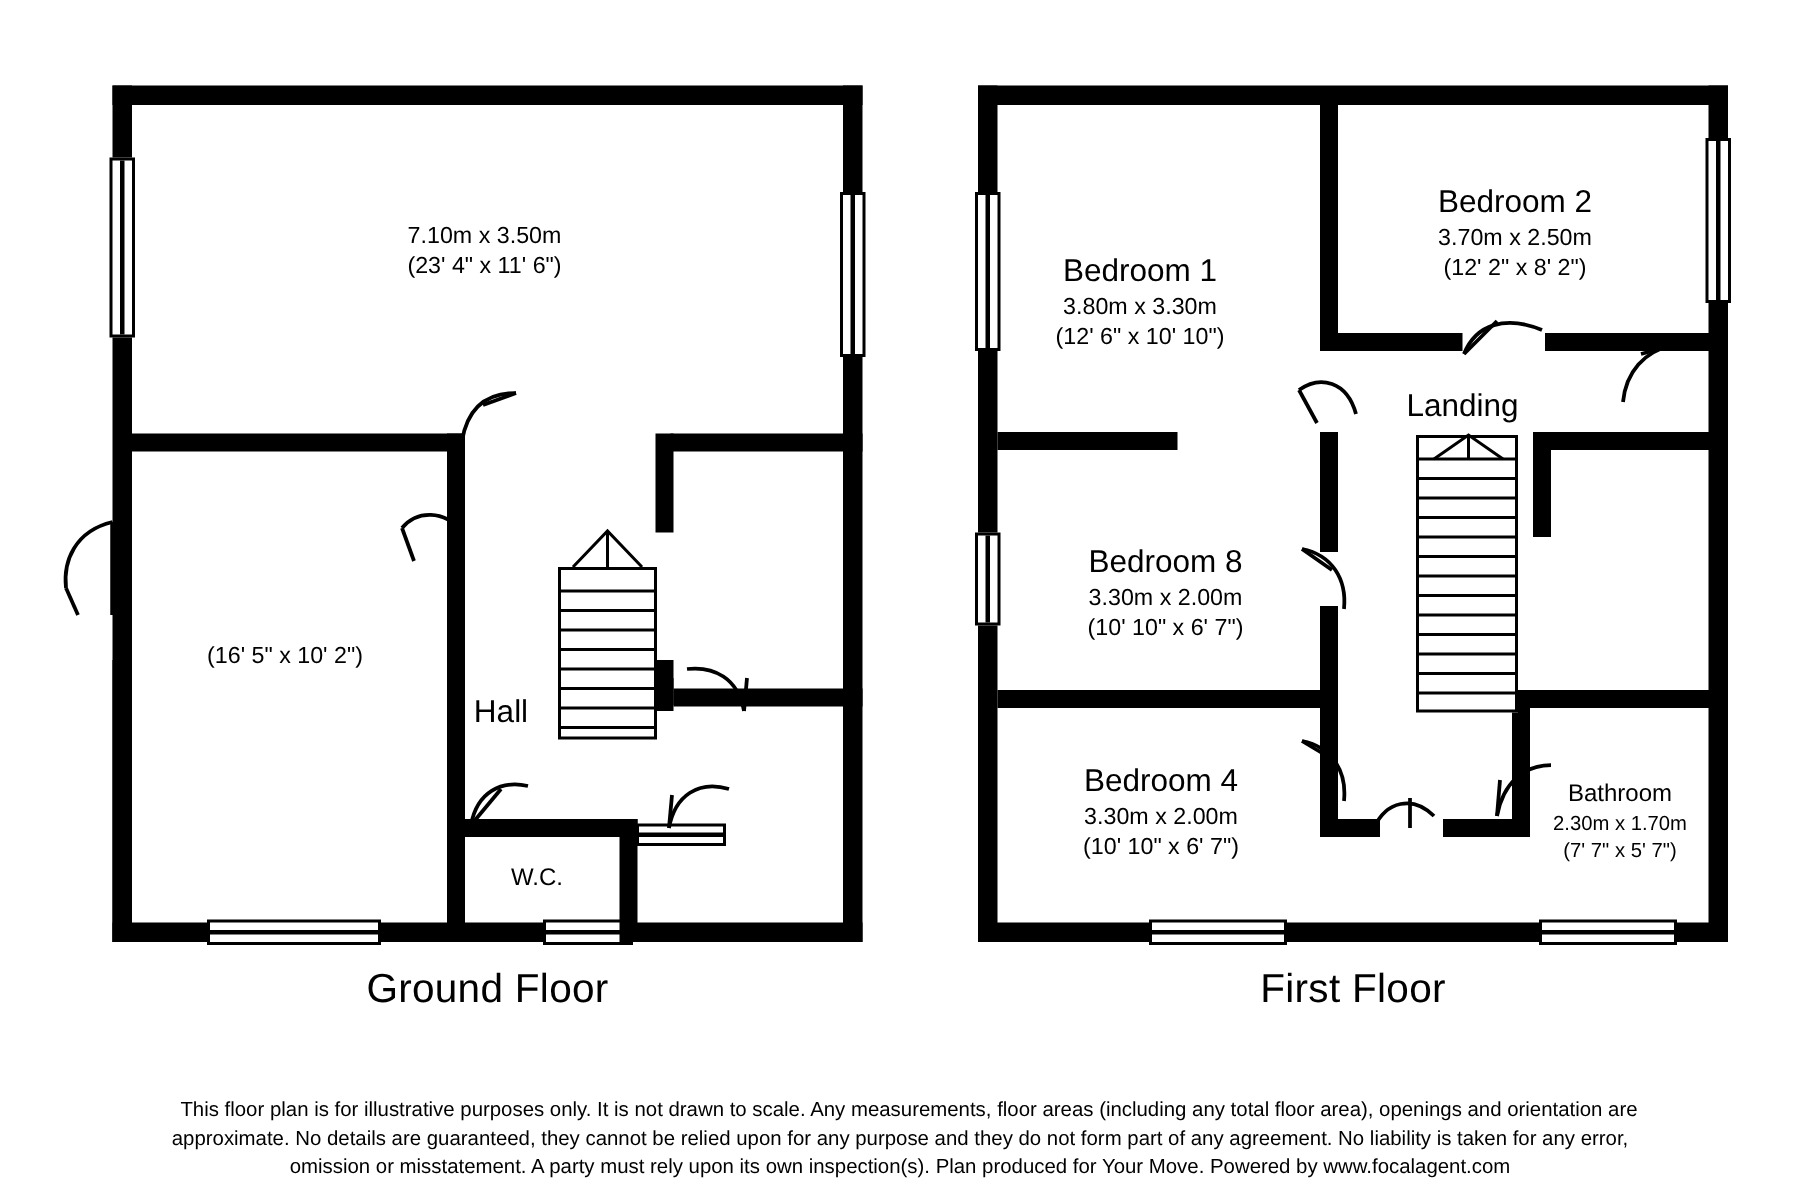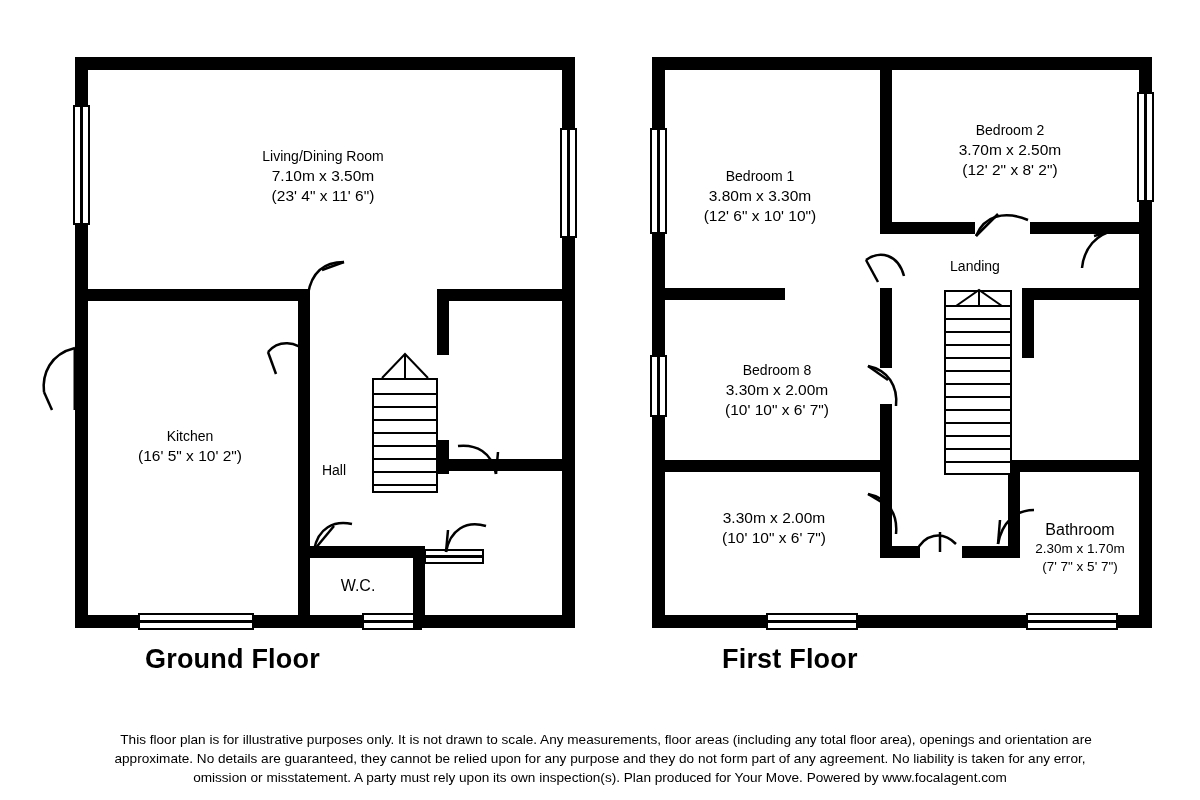--- a/index.html
+++ b/index.html
@@ -8,33 +8,33 @@
     width: 1200px; height: 800px;
     background: #ffffff;
     font-family: "Liberation Sans", sans-serif;
     color: #000000;
     overflow: hidden;
   }
   #stage { position: relative; width: 1200px; height: 800px; }
 
   .floor-title {
     position: absolute;
-    text-align: left;
+    text-align: center;
     font-size: 27px;
-    font-weight: bold;
+    font-weight: normal;
     letter-spacing: 0.2px;
   }
 
   .room-label {
     position: absolute;
     text-align: center;
     line-height: 1.28;
     white-space: nowrap;
   }
-  .room-label .rname { font-size: 14px; }
+  .room-label .rname { font-size: 21px; }
   .room-label .rdim  { font-size: 15.5px; }
   .room-label .rdimft{ font-size: 15.5px; }
   .room-label.small .rname { font-size: 16px; }
   .room-label.small .rdim,
   .room-label.small .rdimft { font-size: 13.5px; }
 
   
   .wall { position: absolute; background: #000000; }
   .win  { position: absolute; background: #ffffff; border: 2.5px solid #000000; }
   .winline { position: absolute; background: #000000; }
@@ -137,27 +137,25 @@
       <div class="tread" style="top:91px;"></div>
       <div class="tread" style="top:104px;"></div>
     </div>
     <svg class="doorsvg" style="left:372px; top:352px; width:66px; height:30px;">
       <path d="M 33 2 L 33 26" stroke="#000" stroke-width="2" fill="none"></path>
       <path d="M 10 26 L 33 2 L 56 26" stroke="#000" stroke-width="2" fill="none"></path>
     </svg>
     <div class="wall" style="left:437px; top:452px; width:12px; height:22px;"></div>
 
     <div class="room-label" style="left:173px; top:148px; width:300px;">
-      <div class="rname">Living/Dining Room</div>
       <div class="rdim">7.10m x 3.50m</div>
       <div class="rdimft">(23' 4" x 11' 6")</div>
     </div>
 
     <div class="room-label" style="left:90px; top:428px; width:200px;">
-      <div class="rname">Kitchen</div>
       <div class="rdimft">(16' 5" x 10' 2")</div>
     </div>
 
     <div class="room-label" style="left:294px; top:462px; width:80px;">
       <div class="rname">Hall</div>
     </div>
 
     <div class="room-label small" style="left:318px; top:576px; width:80px;">
       <div class="rname">W.C.</div>
     </div>
@@ -277,20 +275,21 @@
       <div class="rname">Landing</div>
     </div>
 
     <div class="room-label" style="left:687px; top:362px; width:180px;">
       <div class="rname">Bedroom 8</div>
       <div class="rdim">3.30m x 2.00m</div>
       <div class="rdimft">(10' 10" x 6' 7")</div>
     </div>
 
     <div class="room-label" style="left:684px; top:508px; width:180px;">
+      <div class="rname">Bedroom 4</div>
       <div class="rdim">3.30m x 2.00m</div>
       <div class="rdimft">(10' 10" x 6' 7")</div>
     </div>
 
     <div class="room-label small" style="left:1010px; top:520px; width:140px;text-align:center;">
       <div class="rname">Bathroom</div>
       <div class="rdim">2.30m x 1.70m</div>
       <div class="rdimft">(7' 7" x 5' 7")</div>
     </div>
 

